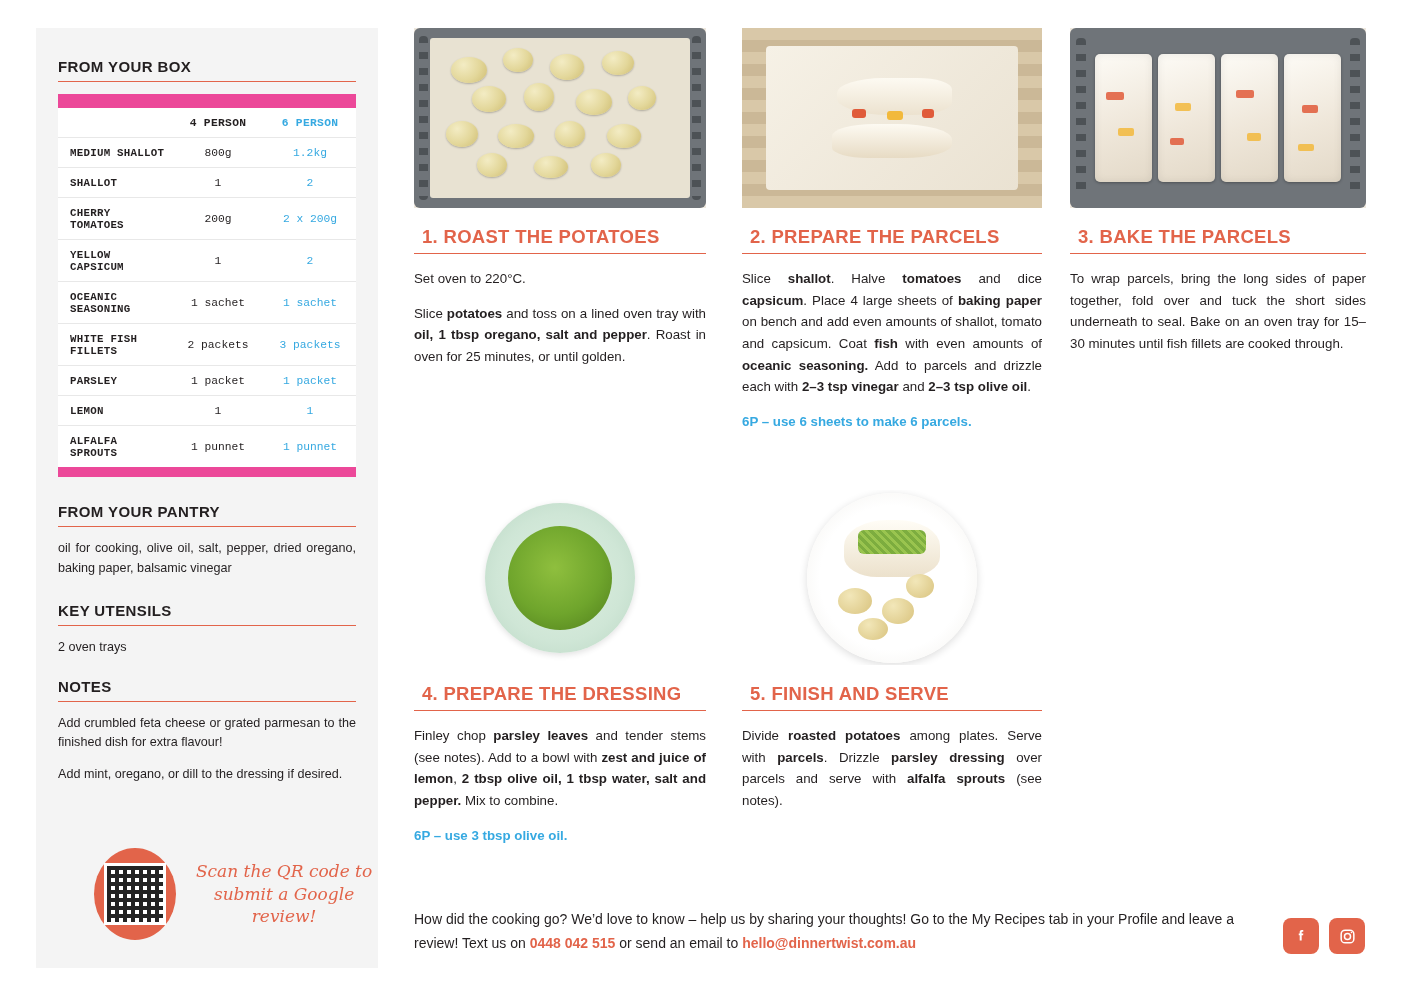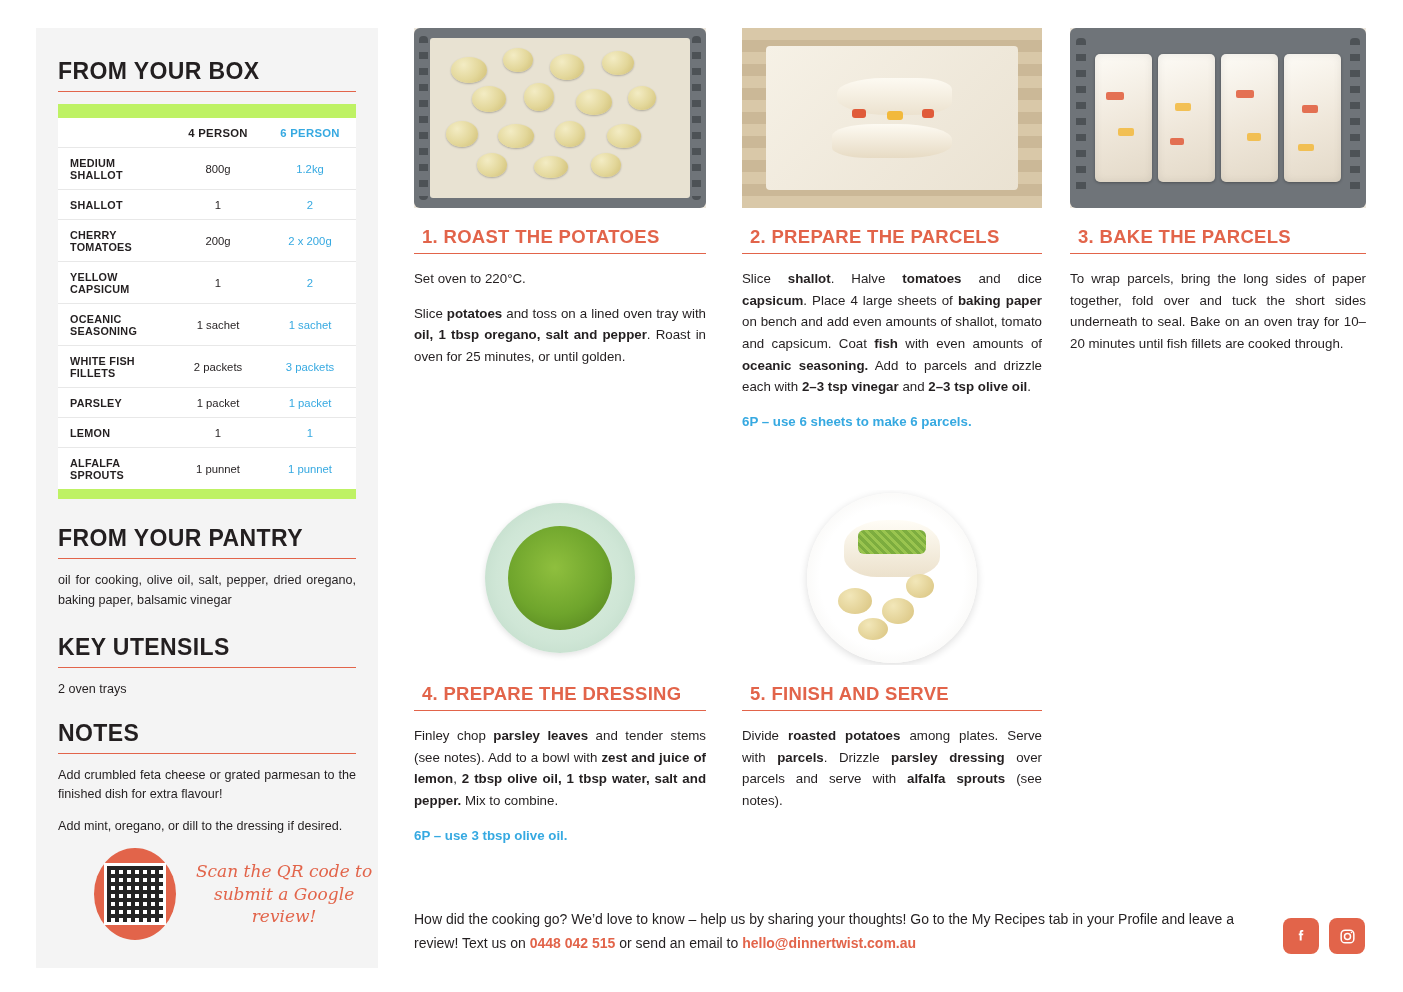--- a/index.html
+++ b/index.html
@@ -21,21 +21,21 @@
     position: absolute;
     left: 36px;
     top: 28px;
     width: 342px;
     height: 940px;
     background: #f4f4f4;
     box-sizing: border-box;
     padding: 30px 22px 0 22px;
   }
   .side-heading {
-    font-size: 23px;
+    font-size: 15px;
     font-weight: bold;
     letter-spacing: .4px;
     color: #231f20;
     margin: 0 0 6px 0;
   }
   .side-rule {
     border-bottom: 1.4px solid #e2644a;
     margin-bottom: 12px;
   }
 
@@ -63,22 +63,23 @@
   .box-table th.c6, .box-table td.c6 { color: #36a9e1; width: 84px; }
   .box-table td.ing {
     text-align: left;
     padding-left: 12px;
     font-weight: bold;
     font-size: 10.8px;
     letter-spacing: .25px;
   }
   .box-table tbody tr:last-child td { border-bottom: none; }
   .table-wrap {
-    background:#bef264;
+    background:#ec4899;
     padding: 4px 0 10px 0;
+    font-family: Liberation Mono, monospace;
   }
 
   .pantry-text {
     font-size: 12.6px;
     line-height: 1.55;
     margin: 12px 0 4px 0;
     text-align: justify;
   }
   .utensil-text {
     font-size: 12.6px;
@@ -482,21 +483,21 @@
           </div>
         <div class="parcel">
             <i style="left:32%;top:40%;width:16px;height:8px;background:#e05b3a;"></i>
             <i style="left:24%;top:70%;width:16px;height:7px;background:#f2b93c;"></i>
           </div>
       </div>
     </div>
   </div>
   <div class="step-title">3. BAKE THE PARCELS</div>
   <div class="step-rule"></div>
-  <p class="step-p">To wrap parcels, bring the long sides of paper together, fold over and tuck the short sides underneath to seal. Bake on an oven tray for 10–20 minutes until fish fillets are cooked through.</p>
+  <p class="step-p">To wrap parcels, bring the long sides of paper together, fold over and tuck the short sides underneath to seal. Bake on an oven tray for 15–30 minutes until fish fillets are cooked through.</p>
 </div>
 
 <div class="col" style="left:414px; top:490px; width:292px;">
   <div class="step-img" style="height:175px;background:#fff;">
     <div class="bowl-img">
         <div class="bowl">
           <div class="bowl-in"></div>
         </div>
       </div>
   </div>

